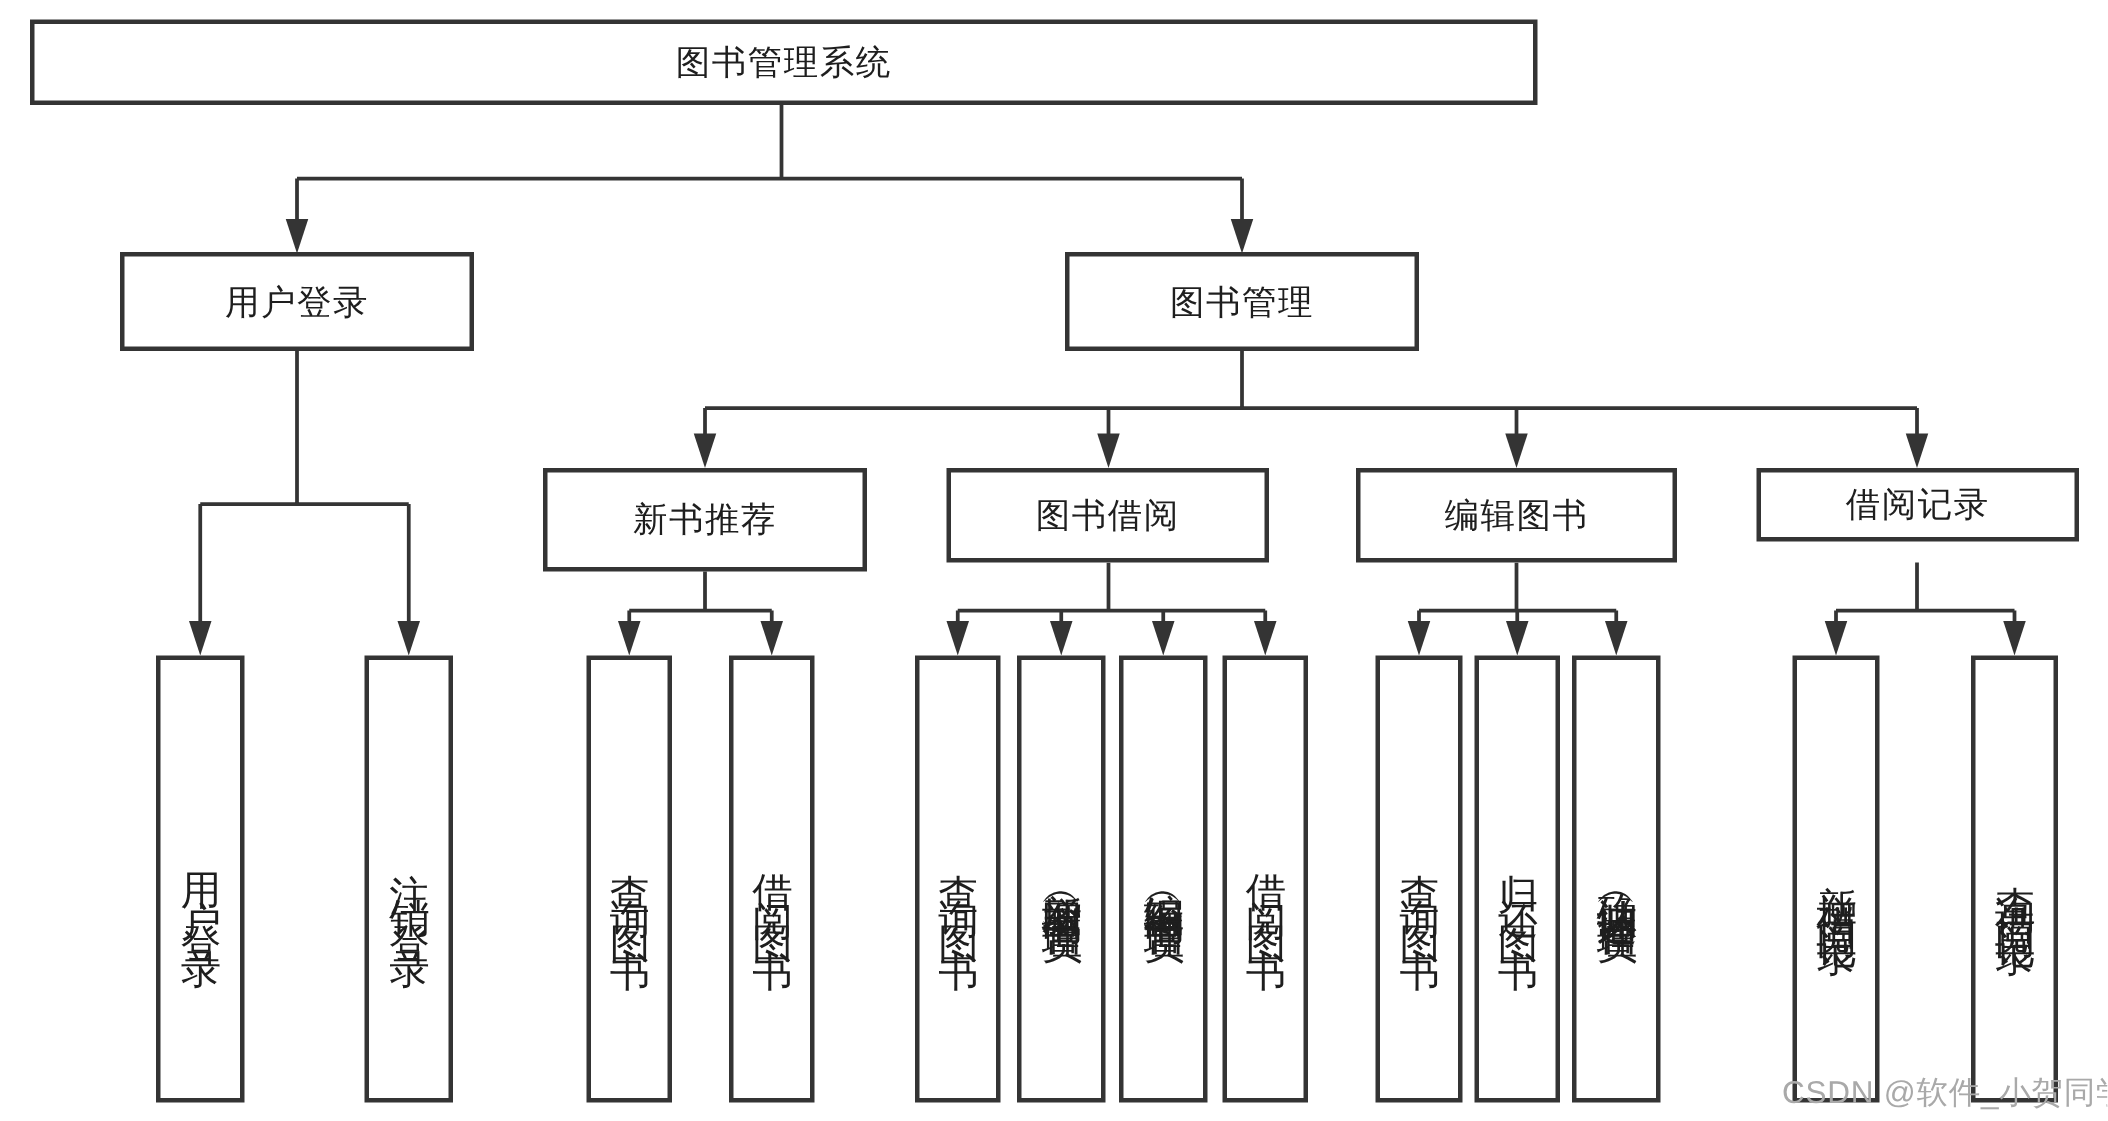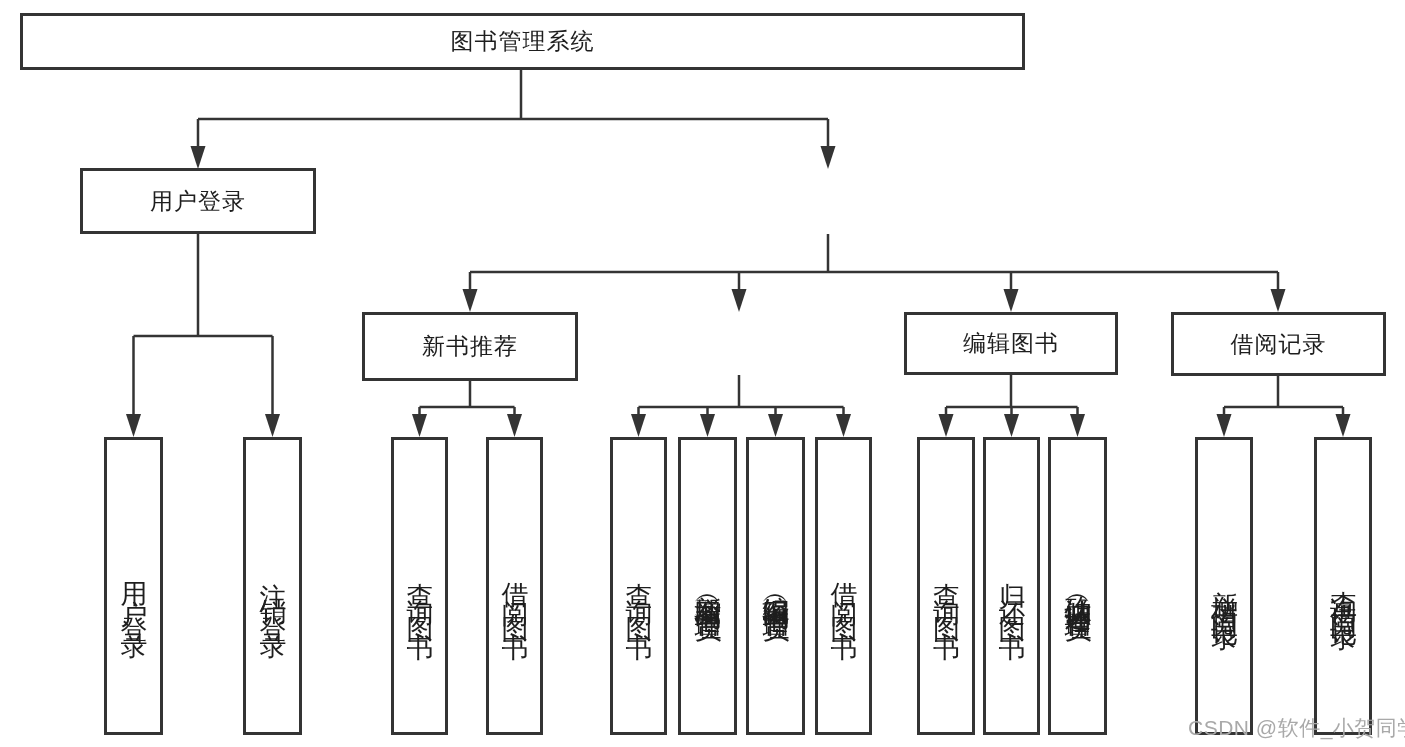--- a/index.html
+++ b/index.html
@@ -66,28 +66,34 @@
     </g>
   </svg>
 
   <div class="hbox" style="left:20px;top:13px;width:1005px;height:57px">
     <span>图书管理系统</span>
   </div>
 
   <div class="hbox" style="left:80px;top:168px;width:236px;height:66px">
     <span>用户登录</span>
   </div>
+  <div class="hbox" style="left:710px;top:168px;width:236px;height:66px">
+    <span>图书管理</span>
+  </div>
 
   <div class="hbox" style="left:362px;top:312px;width:216px;height:69px">
     <span>新书推荐</span>
   </div>
+  <div class="hbox" style="left:631px;top:312px;width:215px;height:63px">
+    <span>图书借阅</span>
+  </div>
   <div class="hbox" style="left:904px;top:312px;width:214px;height:63px">
     <span>编辑图书</span>
   </div>
-  <div class="hbox" style="left:1171px;top:312px;width:215px;height:64px">
+  <div class="hbox" style="left:1171px;top:312px;width:215px;height:49px">
     <span>借阅记录</span>
   </div>
 
   <div class="leaf" style="left:104px;width:59px">
     <span class="vtext sp4">用户登录</span>
   </div>
   <div class="leaf" style="left:243px;width:59px">
     <span class="vtext sp4">注销登录</span>
   </div>
 

